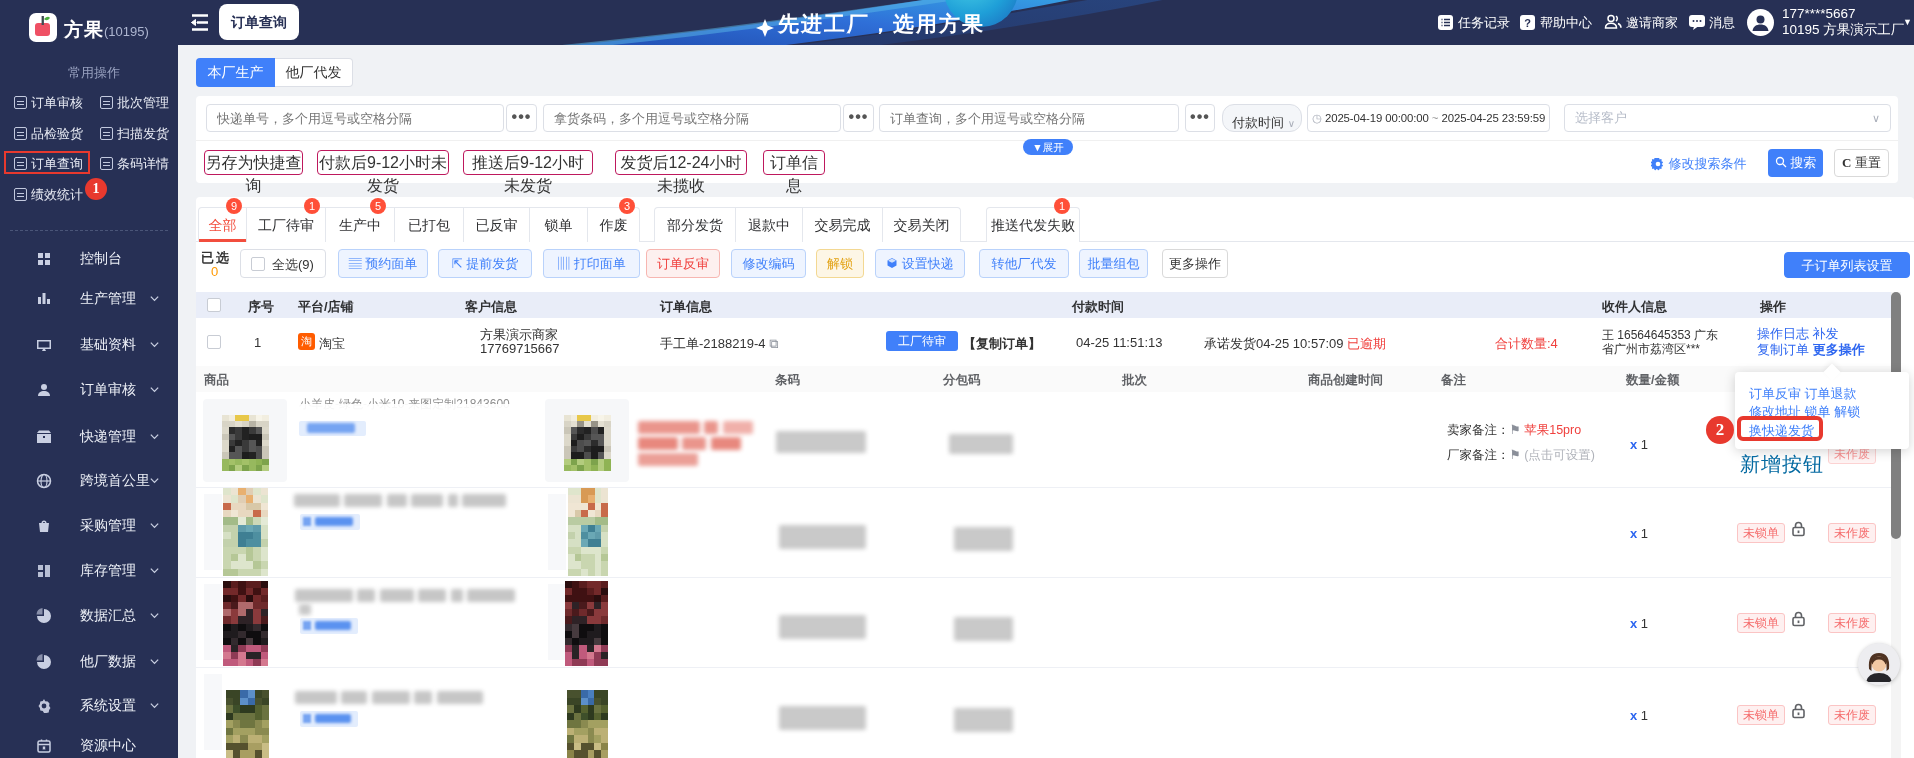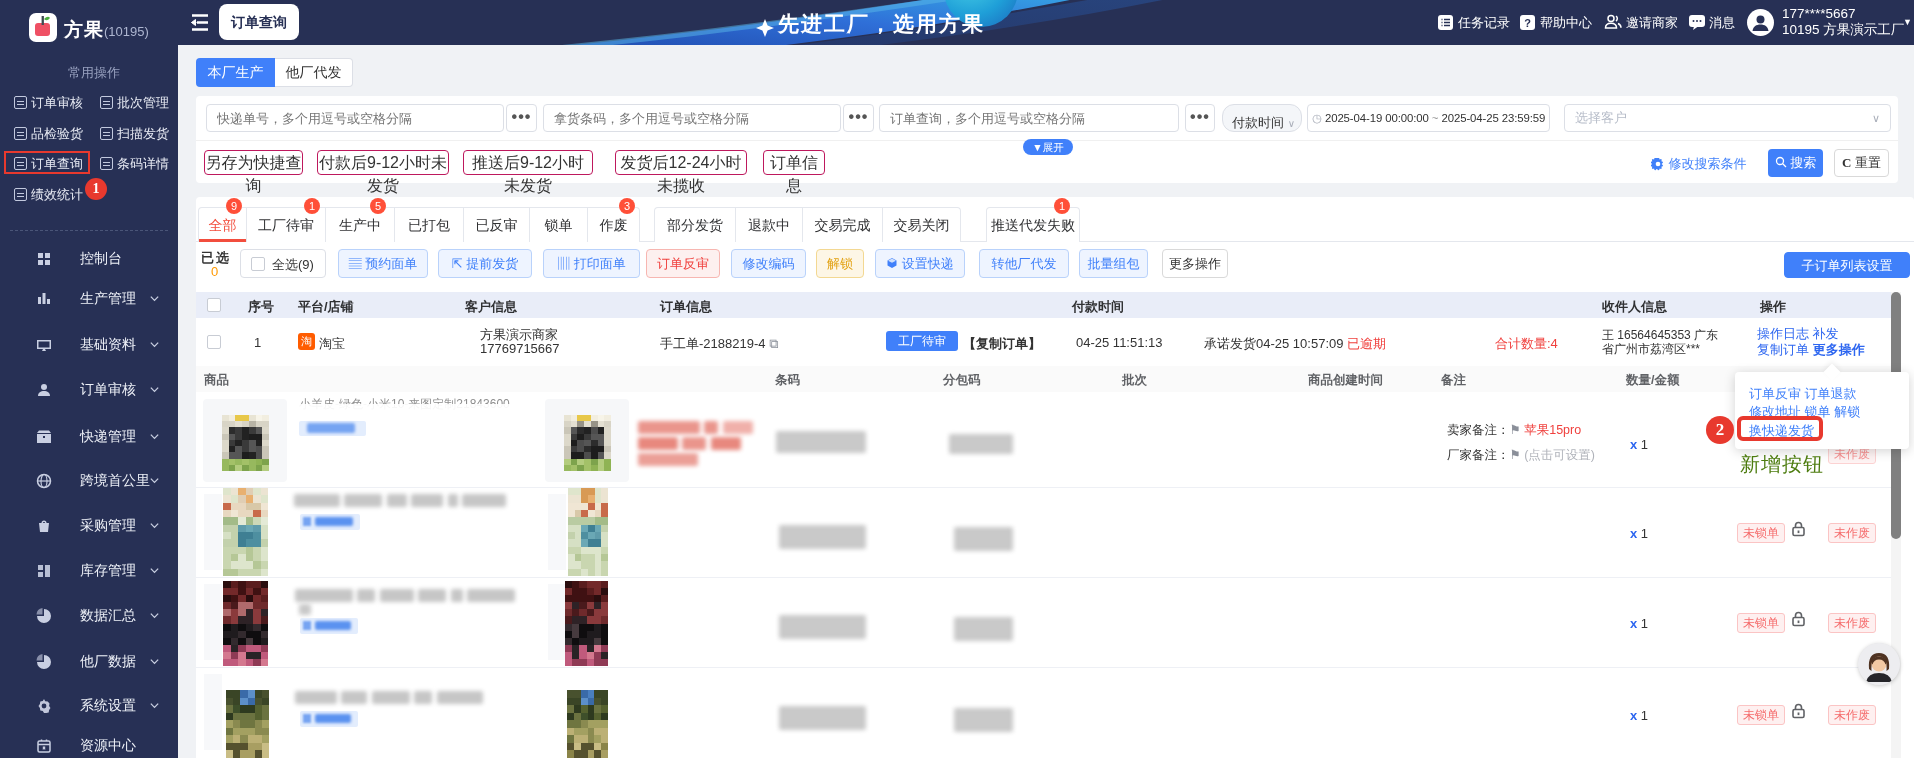--- a/index.html
+++ b/index.html
@@ -784,21 +784,21 @@
     <div class="abs" style="left:1713px;top:247px;width:10px;height:466px;background:#f4f4f4;"></div>
     <div class="abs" style="left:1713px;top:247px;width:10px;height:247px;background:#808080;border-radius:5px;"></div>
 
     <div class="abs" style="left:1557px;top:327px;width:174px;height:77px;background:#fff;border-radius:4px;box-shadow:0 2px 12px rgba(0,0,0,.18);z-index:8;"></div>
     <div class="abs" style="left:1648px;top:321px;width:12px;height:12px;background:#fff;transform:rotate(45deg);box-shadow:-2px -2px 5px rgba(0,0,0,.06);z-index:8;"></div>
     <div class="abs" style="left:1571px;top:340px;font-size:13px;color:#4080fa;z-index:9;">订单反审 订单退款</div>
     <div class="abs" style="left:1571px;top:358px;font-size:13px;color:#4080fa;z-index:9;">修改地址 锁单 解锁</div>
     <div class="abs" style="left:1571px;top:377px;font-size:13px;color:#4080fa;z-index:9;">换快递发货</div>
     <div class="abs" style="left:1559px;top:371px;width:86px;height:25px;border:4px solid #e8392e;border-radius:6px;z-index:10;"></div>
     <div class="abs" style="left:1528px;top:371px;width:28px;height:28px;border-radius:50%;background:#e8392e;color:#fff;text-align:center;line-height:28px;font-size:17px;font-family:'Liberation Serif',serif;font-weight:bold;z-index:11;">2</div>
-    <div class="abs" style="left:1562px;top:406px;font-size:20px;color:#4d7c0f;z-index:10;letter-spacing:1px;">新增按钮</div>
+    <div class="abs" style="left:1562px;top:406px;font-size:20px;color:#0369a1;z-index:10;letter-spacing:1px;">新增按钮</div>
 
     <div class="abs" style="left:1680px;top:598px;width:42px;height:42px;border-radius:50%;background:#e9e9ec;box-shadow:0 1px 4px rgba(0,0,0,.2);z-index:9;overflow:hidden;">
       <svg width="42" height="42" viewBox="0 0 42 42">
         <circle cx="21" cy="21" r="21" fill="#ededf0"></circle>
         <path d="M11 26 q-1.5-16 10-16 q11.5 0 10 16 l-2.5 2 q1-12 -7.5-12 q-8.5 0-7.5 12z" fill="#4f3322"></path>
         <circle cx="21" cy="21" r="7.5" fill="#f2c9a4"></circle>
         <path d="M13.5 20 q0-6.5 7.5-6.5 q7.5 0 7.5 6.5 l-1 1.5 q-1.5-5-6.5-5 q-5 0-6.5 5z" fill="#4f3322"></path>
         <path d="M8 39 q2-9 13-9 q11 0 13 9z" fill="#26262a"></path>
       </svg>
     </div>

